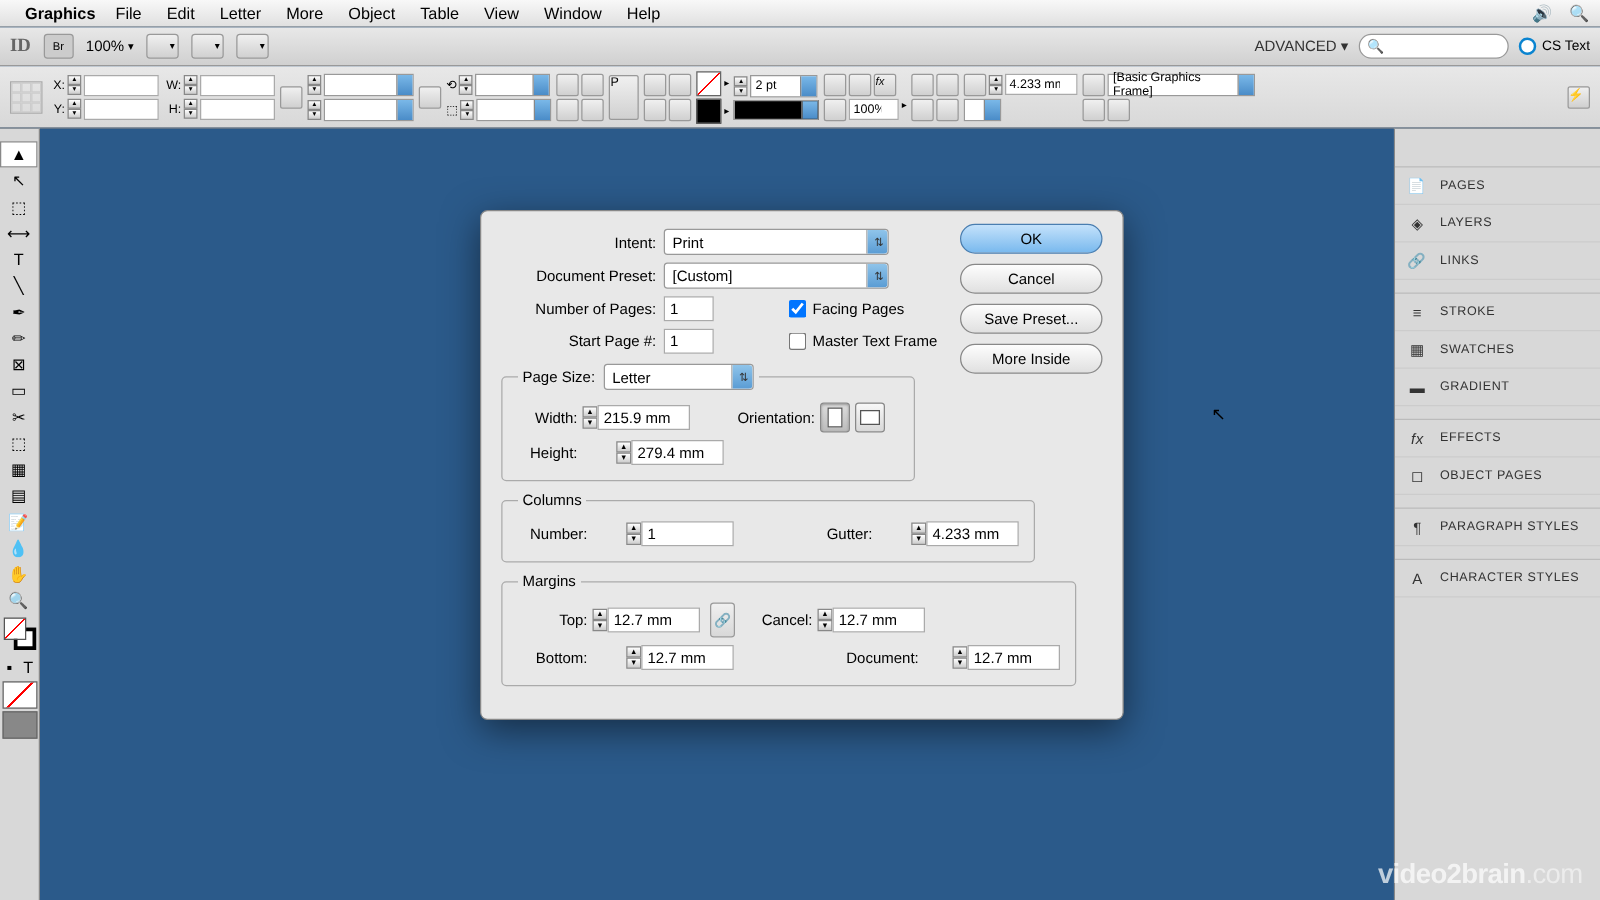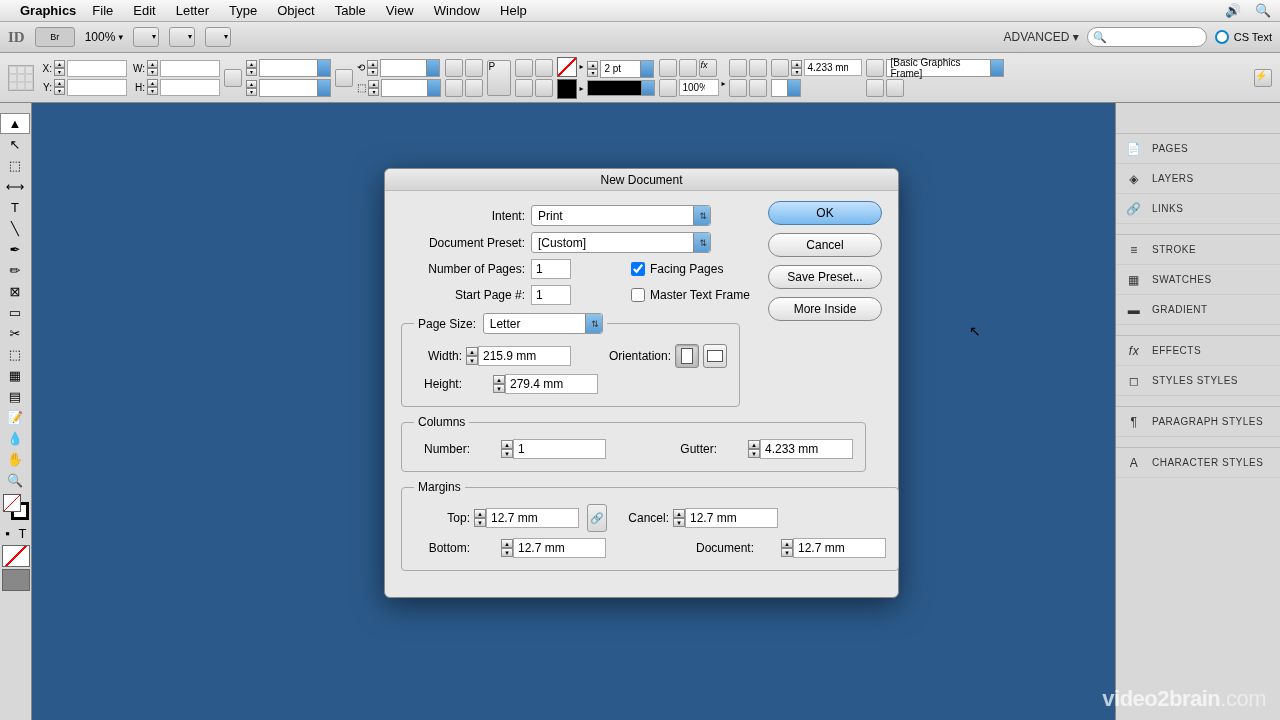--- a/index.html
+++ b/index.html
@@ -8,21 +8,21 @@
 
 .menubar { height: 22px; background: linear-gradient(#f8f8f8, #e0e0e0); display: flex; align-items: center; padding: 0 8px; font-size: 13px; border-bottom: 1px solid #aaa; }
 .menubar .apple { margin-right: 12px; font-size: 14px; }
 .menubar .appname { font-weight: bold; margin-right: 16px; }
 .menubar .menu-item { margin-right: 20px; cursor: default; }
 .menubar .right { margin-left: auto; display: flex; align-items: center; gap: 14px; }
 
 
 .apptoolbar { height: 31px; background: linear-gradient(#e8e8e8, #d0d0d0); border-bottom: 1px solid #999; display: flex; align-items: center; padding: 0 8px; gap: 10px; font-size: 12px; }
 .apptoolbar .id-logo { font-size: 15px; font-weight: bold; color: #666; font-family: serif; }
-.apptoolbar .btn-sm { width: 40px; height: 20px; background: #ccc; border: 1px solid #999; border-radius: 3px; display: flex; align-items: center; justify-content: center; font-size: 9px; }
+.apptoolbar .btn-sm { width: 24px; height: 20px; background: #ccc; border: 1px solid #999; border-radius: 3px; display: flex; align-items: center; justify-content: center; font-size: 9px; }
 .apptoolbar .zoom { display: flex; align-items: center; gap: 3px; }
 .apptoolbar .view-btn { width: 26px; height: 20px; background: linear-gradient(#f0f0f0,#d0d0d0); border: 1px solid #999; border-radius: 3px; position: relative; }
 .apptoolbar .view-btn::after { content: "▾"; font-size: 8px; position: absolute; right: 2px; top: 4px; }
 .apptoolbar .right-app { margin-left: auto; display: flex; align-items: center; gap: 8px; }
 .apptoolbar .adv { font-size: 12px; color: #333; }
 .apptoolbar .search { width: 120px; height: 20px; background: #fff; border: 1px solid #999; border-radius: 10px; display: flex; align-items: center; padding: 0 6px; }
 .apptoolbar .cslive { display: flex; align-items: center; gap: 5px; font-size: 11px; }
 .apptoolbar .cslive-dot { width: 14px; height: 14px; border-radius: 50%; background: #fff; border: 2px solid #0a84d0; position: relative; }
 
 
@@ -78,21 +78,21 @@
 .dlg-btn.primary { background: linear-gradient(#c4e2fb,#79b9ee); border-color: #4a7eb0; }
 
 fieldset { border: 1px solid #aaa; border-radius: 4px; margin: 8px 150px 8px 0; padding: 10px 12px 12px; position: relative; }
 fieldset legend { font-size: 12px; padding: 0 4px; }
 .fs-row { display: flex; align-items: center; gap: 4px; margin-bottom: 6px; }
 .fs-row:last-child { margin-bottom: 0; gap: 31px; }
 .fs-label { text-align: right; font-size: 12px; }
 .fs-input-wrap { display: flex; align-items: center; }
 .fs-stepper { display: flex; flex-direction: column; width: 12px; }
 .fs-stepper span { height: 9px; border: 1px solid #888; background: linear-gradient(#fff,#ccc); font-size: 7px; line-height: 7px; text-align: center; }
-.fs-input { width: 93px; height: 20px; border: 1px solid #aaa; background: #fff; font-size: 12px; padding: 0 4px; }
+.fs-input { width: 74px; height: 20px; border: 1px solid #aaa; background: #fff; font-size: 12px; padding: 0 4px; }
 .orient-btn { width: 24px; height: 24px; border: 1px solid #888; background: linear-gradient(#f8f8f8,#d8d8d8); border-radius: 3px; display: flex; align-items: center; justify-content: center; }
 .orient-btn.active { background: linear-gradient(#ddd,#bbb); box-shadow: inset 0 1px 2px rgba(0,0,0,0.3); }
 .orient-icon { width: 12px; height: 16px; border: 1px solid #555; background: #fff; }
 .orient-icon.land { width: 16px; height: 12px; }
 .link-btn { width: 20px; height: 28px; border: 1px solid #999; background: linear-gradient(#f0f0f0,#d8d8d8); border-radius: 3px; display: flex; align-items: center; justify-content: center; font-size: 11px; }
 
 
 .cursor { position: absolute; left: 969px; top: 323px; font-size: 14px; pointer-events: none; }
 
 
@@ -101,21 +101,21 @@
 </style>
 </head>
 <body>
 
 <div class="menubar">
   <span class="apple"></span>
   <span class="appname">Graphics</span>
   <span class="menu-item">File</span>
   <span class="menu-item">Edit</span>
   <span class="menu-item">Letter</span>
-  <span class="menu-item">Type</span>
+  <span class="menu-item">More</span>
   <span class="menu-item">Object</span>
   <span class="menu-item">Table</span>
   <span class="menu-item">View</span>
   <span class="menu-item">Window</span>
   <span class="menu-item">Help</span>
   <div class="right">
     <span>🔊</span>
     <span>🔍</span>
   </div>
 </div>
@@ -376,41 +376,40 @@
         <span>GRADIENT</span>
       </div>
   </div>
   <div class="panel-group">
     <div class="panel-item">
         <span class="picon" style="font-style:italic;">fx</span>
         <span>EFFECTS</span>
       </div>
     <div class="panel-item">
         <span class="picon">◻</span>
-        <span>STYLES STYLES</span>
+        <span>OBJECT PAGES</span>
       </div>
   </div>
   <div class="panel-group">
     <div class="panel-item">
         <span class="picon">¶</span>
         <span>PARAGRAPH STYLES</span>
       </div>
   </div>
   <div class="panel-group">
     <div class="panel-item">
         <span class="picon">A</span>
         <span>CHARACTER STYLES</span>
       </div>
   </div>
 </div>
 
 <div class="workspace"></div>
 
 <div class="dialog">
-  <div class="dialog-title">New Document</div>
   <div class="dialog-body">
     <div class="dlg-buttons">
       <div class="dlg-btn primary">OK</div>
       <div class="dlg-btn">Cancel</div>
       <div class="dlg-btn">Save Preset...</div>
       <div class="dlg-btn">More Inside</div>
     </div>
 
     <div class="dlg-row">
       <div class="dlg-label">Intent:</div>

